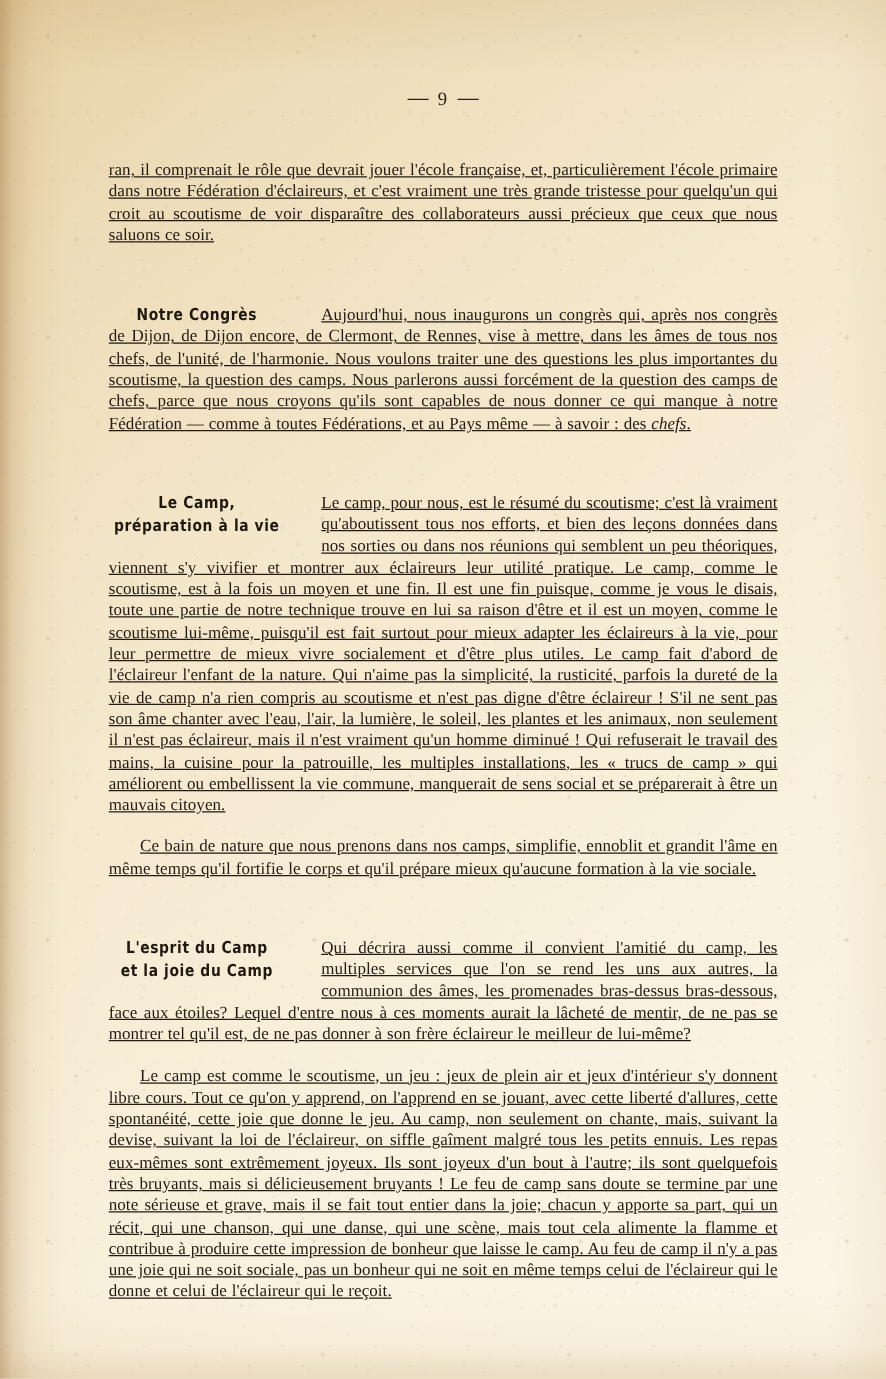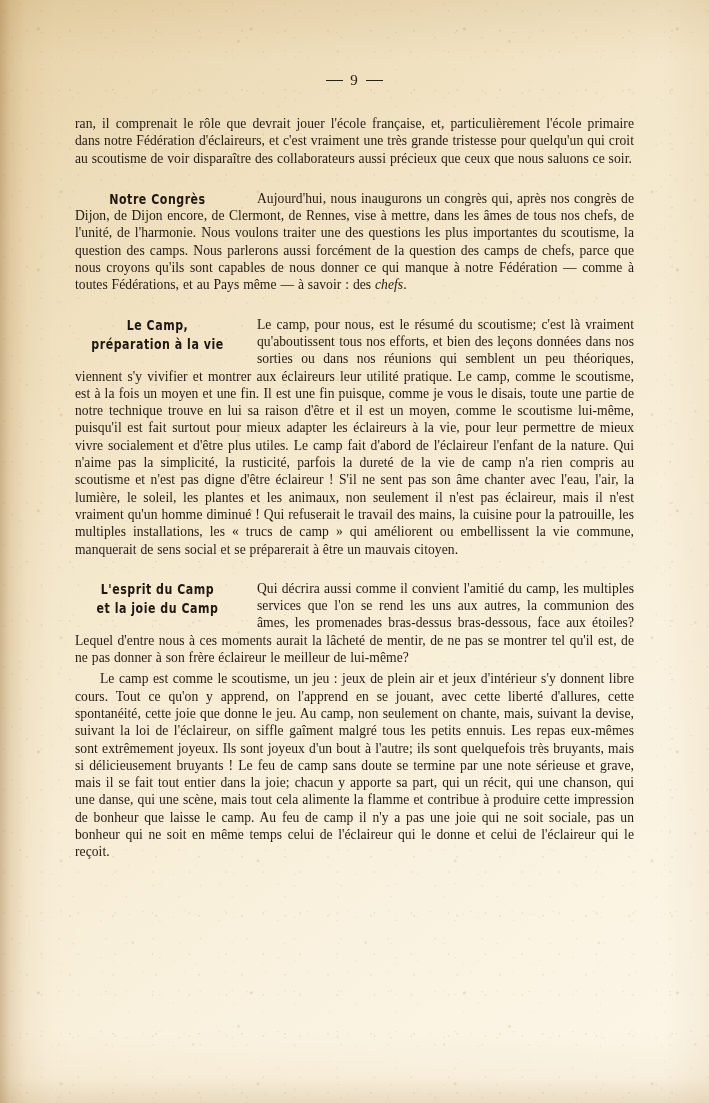--- a/index.html
+++ b/index.html
@@ -112,25 +112,26 @@
     vertical-align: 4px;
     margin: 0 7px;
   }
 
   
   .para {
     font-size: 13.6px;
     line-height: 17.3px;
     text-align: justify;
     text-align-last: left;
-    margin: 4px;
+    margin: 16px;
     letter-spacing: 0.05px;
     word-spacing: 0.4px;
     -webkit-hyphens: none;
     hyphens: none;
+    text-decoration: underline;
   }
   .para.indent { text-indent: 25px; }
 
   
   .section { position: relative; }
   .sidehead {
     position: absolute;
     left: 0;
     top: 0;
     width: 186px;
@@ -189,20 +190,21 @@
 
       <div class="gap-md"></div>
 
       <div class="section">
         <div class="sidehead">
           <div>Le Camp,</div>
           <div>préparation à la vie</div>
         </div>
         <div class="wrapbox h2"></div>
         <p class="para">Le camp, pour nous, est le résumé du scoutisme; c'est là vraiment qu'aboutissent tous nos efforts, et bien des leçons données dans nos sorties ou dans nos réunions qui semblent un peu théoriques, viennent s'y vivifier et montrer aux éclaireurs leur utilité pratique. Le camp, comme le scoutisme, est à la fois un moyen et une fin. Il est une fin puisque, comme je vous le disais, toute une partie de notre technique trouve en lui sa raison d'être et il est un moyen, comme le scoutisme lui-même, puisqu'il est fait surtout pour mieux adapter les éclaireurs à la vie, pour leur permettre de mieux vivre socialement et d'être plus utiles. Le camp fait d'abord de l'éclaireur l'enfant de la nature. Qui n'aime pas la simplicité, la rusticité, parfois la dureté de la vie de camp n'a rien compris au scoutisme et n'est pas digne d'être éclaireur ! S'il ne sent pas son âme chanter avec l'eau, l'air, la lumière, le soleil, les plantes et les animaux, non seulement il n'est pas éclaireur, mais il n'est vraiment qu'un homme diminué ! Qui refuserait le travail des mains, la cuisine pour la patrouille, les multiples installations, les « trucs de camp » qui améliorent ou embellissent la vie commune, manquerait de sens social et se préparerait à être un mauvais citoyen.</p>
+        <p class="para indent">Ce bain de nature que nous prenons dans nos camps, simplifie, ennoblit et grandit l'âme en même temps qu'il fortifie le corps et qu'il prépare mieux qu'aucune formation à la vie sociale.</p>
       </div>
 
       <div class="gap-md"></div>
 
       <div class="section">
         <div class="sidehead">
           <div>L'esprit du Camp</div>
           <div>et la joie du Camp</div>
         </div>
         <div class="wrapbox h3"></div>

